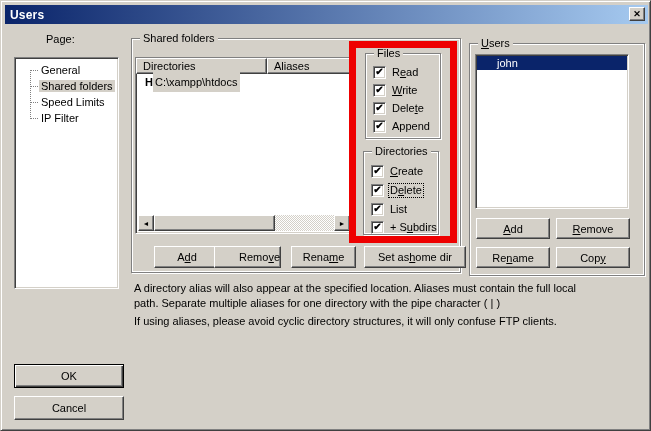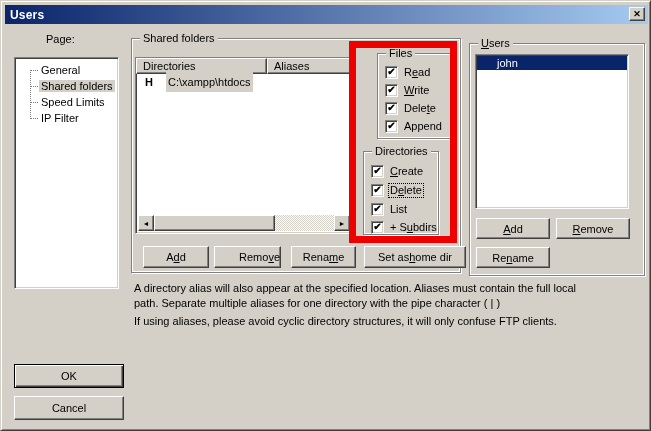--- a/index.html
+++ b/index.html
@@ -79,35 +79,35 @@
   .tree-text { padding: 0 2px; }
   .tree-text.sel { background: var(--btnface, #d4d0c8); }
 
   
   .sf-group { left: 130px; top: 37px; width: 330px; height: 235px; }
   .listview { position: absolute; left: 134px; top: 56px; width: 218px; height: 177px; overflow: hidden; }
   .lv-header { display: flex; height: 16px; }
   .lv-col { height: 16px; line-height: 14px; padding-left: 6px; font-size: 11px; overflow: hidden; }
   .lv-row { display: flex; align-items: center; height: 16px; padding-left: 9px; }
   .home-flag { font-weight: bold; font-size: 11px; }
-  .dir-path { margin-left: 13px; background: var(--btnface, #d4d0c8); padding: 4px 2px; }
+  .dir-path { margin-left: 0; background: var(--btnface, #d4d0c8); padding: 4px 2px; }
   .hscroll { position: absolute; left: 2px; right: 2px; bottom: 2px; height: 16px; display: flex; }
   .sb-btn { width: 16px; height: 16px; display: flex; align-items: center; justify-content: center; font-size: 7px; flex: none; }
   .sb-track {
     flex: 1; position: relative;
     background-color: #fff;
     background-image:
       linear-gradient(45deg, #d4d0c8 25%, transparent 25%, transparent 75%, #d4d0c8 75%),
       linear-gradient(45deg, #d4d0c8 25%, transparent 25%, transparent 75%, #d4d0c8 75%);
     background-size: 2px 2px; background-position: 0 0, 1px 1px;
   }
   .sb-thumb { position: absolute; left: 0; top: 0; width: 121px; height: 16px; }
 
   
-  .files-group { left: 376px; top: 52px; width: 76px; height: 86px; }
+  .files-group { left: 364px; top: 52px; width: 76px; height: 86px; }
   .dirs-group  { left: 362px; top: 150px; width: 76px; height: 84px; }
   .cbrow { position: absolute; left: 7px; display: flex; align-items: center; gap: 5px; height: 14px; }
   .cb {
     width: 13px; height: 13px; flex: none; background: #fff;
     border: 1px solid; border-color: #808080 #ffffff #ffffff #808080;
     box-shadow: inset 1px 1px 0 #404040, inset -1px -1px 0 #d4d0c8;
     display: flex; align-items: center; justify-content: center;
     font-size: 10px; font-weight: bold; line-height: 11px; padding-bottom: 1px;
   }
   .cb-label { white-space: nowrap; line-height: 13px; padding: 0 1px; }
@@ -246,34 +246,35 @@
     <div class="cbrow" style="top:68px;">
       <span class="cb">
           <span>✔</span>
         </span>
       <span class="cb-label">+ S<u>u</u>bdirs</span>
     </div>
   </div>
 
   <div class="red-rect"></div>
 
-  <div class="btn raised sfbtn" style="left:142px;width:66px;">A<u>d</u>d</div>
+  <div class="btn raised sfbtn" style="left:153px;width:66px;">A<u>d</u>d</div>
   <div class="btn raised sfbtn" style="left:213px;width:67px;justify-content:flex-end;">Remo<u>v</u>e</div>
   <div class="btn raised sfbtn" style="left:290px;width:65px;">Rena<u>m</u>e</div>
   <div class="btn raised sfbtn" style="left:363px;width:102px;">Set as <u>h</u>ome dir</div>
 
   <div class="groupbox users-group">
     <span class="legend"><u>U</u>sers</span>
   </div>
   <div class="users-list sunken">
     <div class="user-item">john</div>
   </div>
   <div class="btn raised ubtn" style="left:475px;top:217px;"><u>A</u>dd</div>
   <div class="btn raised ubtn" style="left:555px;top:217px;"><u>R</u>emove</div>
   <div class="btn raised ubtn" style="left:475px;top:246px;">Re<u>n</u>ame</div>
+  <div class="btn raised ubtn" style="left:555px;top:246px;">Cop<u>y</u></div>
 
   <div class="note" style="top:281px;">A directory alias will also appear at the specified location. Aliases must contain the full local</div>
   <div class="note" style="top:296px;">path. Separate multiple aliases for one directory with the pipe character ( | )</div>
   <div class="note" style="top:314px;">If using aliases, please avoid cyclic directory structures, it will only confuse FTP clients.</div>
 
   <div class="btn btn-default abs" style="left:13px;top:363px;width:110px;height:24px;">OK</div>
   <div class="btn raised abs" style="left:13px;top:395px;width:110px;height:24px;">Cancel</div>
 
 </div>
 

